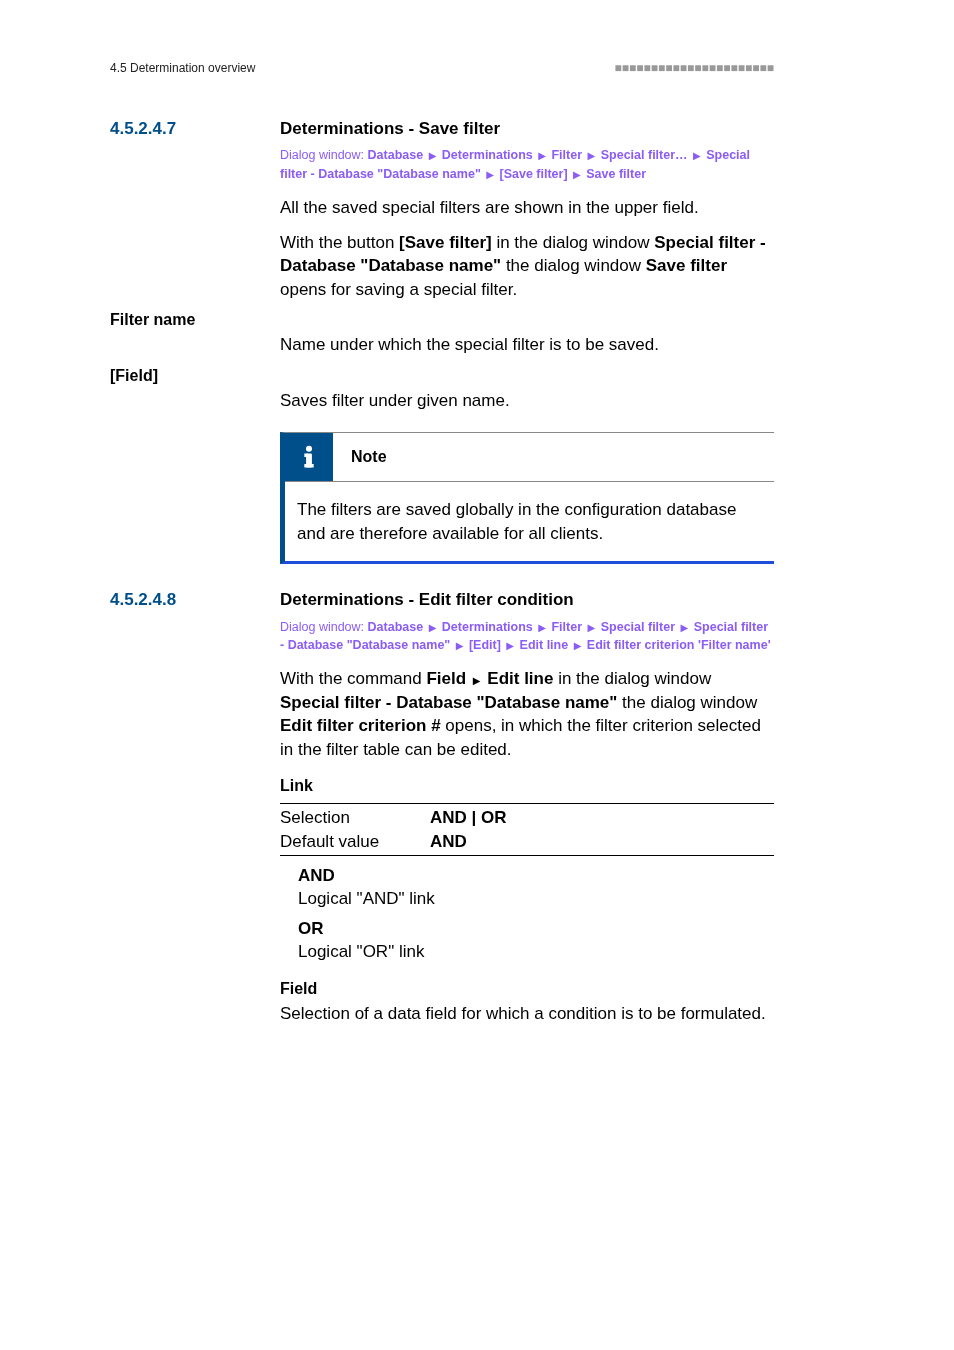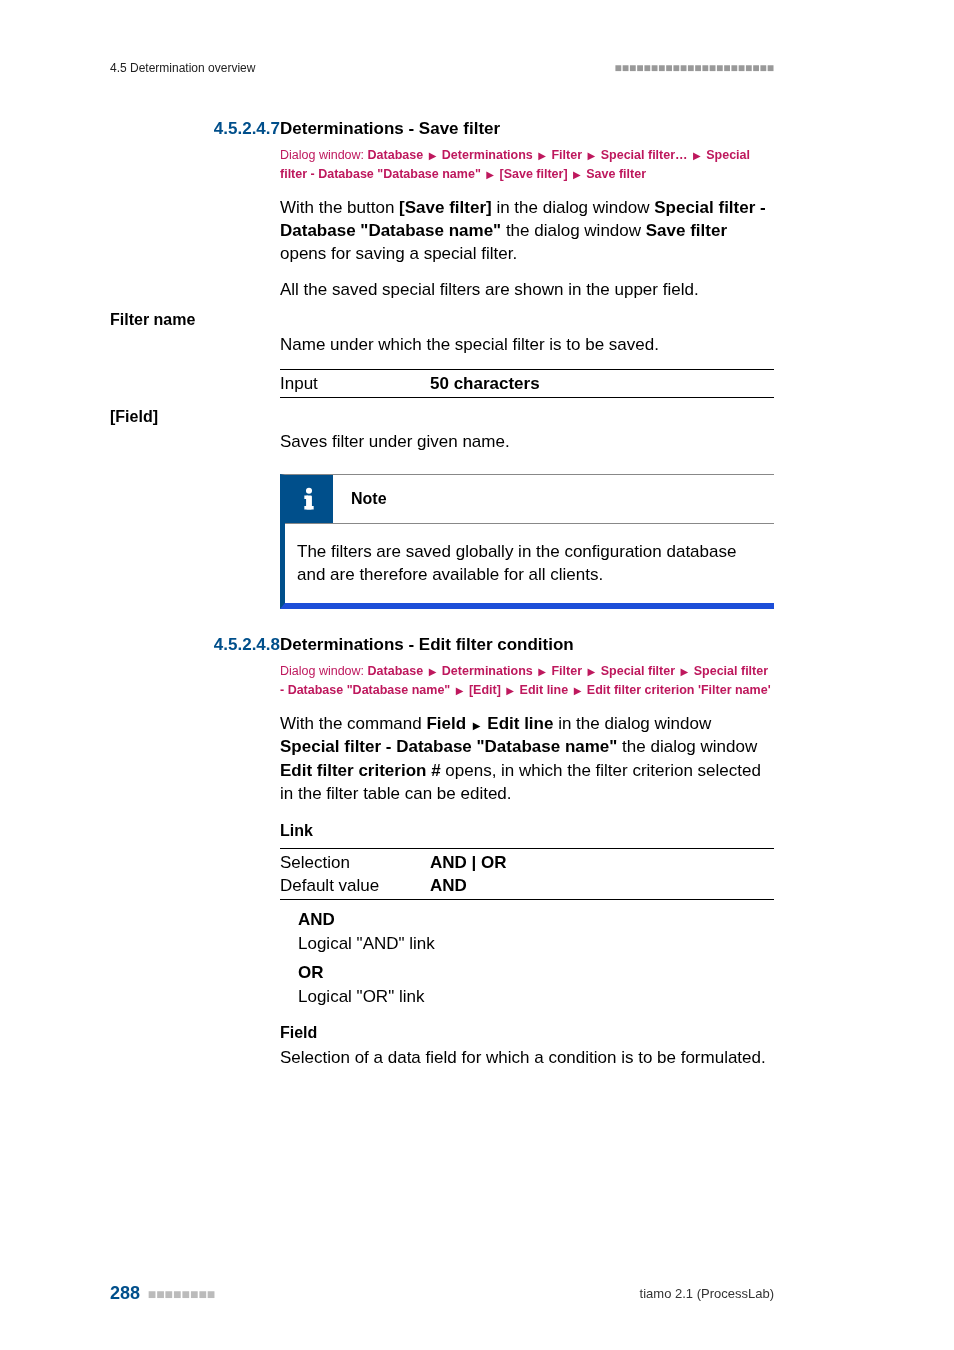--- a/index.html
+++ b/index.html
@@ -29,40 +29,39 @@
   }
   .header-right .dashes {
     letter-spacing: 0;
     color: #999;
     font-weight: bold;
     font-size: 12px;
   }
   .section-row {
     display: flex;
     margin-bottom: 6px;
-    text-align: right;
   }
   .sec-num {
     width: 170px;
     flex-shrink: 0;
     font-weight: bold;
     color: #004f8b;
     font-size: 17px;
   }
   .sec-title {
     font-weight: bold;
     color: #000000;
     font-size: 17px;
   }
   .body-col {
     margin-left: 170px;
   }
   .dialog-line {
     font-size: 12.5px;
-    color: #be185d;
+    color: #8b5cf6;
     margin-bottom: 12px;
     line-height: 1.5;
   }
   .dialog-line .b { font-weight: bold; }
   .para {
     margin-bottom: 12px;
   }
   .para:last-child { margin-bottom: 0; }
   .side-heading {
     font-weight: bold;
@@ -85,21 +84,21 @@
   }
   .table-row .left {
     width: 150px;
     flex-shrink: 0;
   }
   .table-row .right {
     font-weight: bold;
   }
   .note-box {
     border-top: 1px solid #888;
-    border-bottom: 6px solid #1d4ed8;
+    border-bottom: 3px solid #1d4ed8;
     border-left: 5px solid #004f8b;
     padding: 0;
     margin-top: 20px;
     margin-bottom: 24px;
   }
   .note-head {
     display: flex;
     align-items: center;
     border-bottom: 1px solid #888;
   }
@@ -178,36 +177,30 @@
   <div class="section-row">
     <div class="sec-num">4.5.2.4.7</div>
     <div class="sec-title">Determinations - Save filter</div>
   </div>
 
   <div class="body-col">
     <div class="dialog-line">
       <span>Dialog window: </span><span class="b">Database</span> <span class="tri">▶</span> <span class="b">Determinations</span> <span class="tri">▶</span> <span class="b">Filter</span> <span class="tri">▶</span> <span class="b">Special filter…</span> <span class="tri">▶</span> <span class="b">Special filter - Database "Database name"</span> <span class="tri">▶</span> <span class="b">[Save filter]</span> <span class="tri">▶</span> <span class="b">Save filter</span>
     </div>
 
+    <div class="para">All the saved special filters are shown in the upper field.</div>
+
     <div class="para">
       <span>With the button </span><b>[Save filter]</b><span> in the dialog window </span><b>Special filter - Database "Database name"</b><span> the dialog window </span><b>Save filter</b><span> opens for saving a special filter.</span>
     </div>
-
-    <div class="para">All the saved special filters are shown in the upper field.</div>
   </div>
 
   <div class="side-heading outdent">Filter name</div>
   <div class="body-col">
     <div class="para">Name under which the special filter is to be saved.</div>
-    <div class="table-like">
-      <div class="table-row">
-        <div class="left">Input</div>
-        <div class="right">50 characters</div>
-      </div>
-    </div>
   </div>
 
   <div class="side-heading outdent">[Field]</div>
   <div class="body-col">
     <div class="para">Saves filter under given name.</div>
 
     <div class="note-box">
       <div class="note-head">
         <div class="note-icon">
           <svg width="28" height="28" viewBox="0 0 24 24">
@@ -254,21 +247,14 @@
       <div class="opt-head">AND</div>
       <div class="opt-desc">Logical "AND" link</div>
       <div class="opt-head">OR</div>
       <div class="opt-desc">Logical "OR" link</div>
     </div>
 
     <div class="subhead">Field</div>
     <div class="para">Selection of a data field for which a condition is to be formulated.</div>
   </div>
 
-  <div class="footer-row">
-    <div class="footer-left">
-      <span class="page-num">288</span>
-      <span class="dashes">■■■■■■■■</span>
-    </div>
-    <div class="footer-right">tiamo 2.1 (ProcessLab)</div>
-  </div>
 
 </div>
 
 </body></html>

